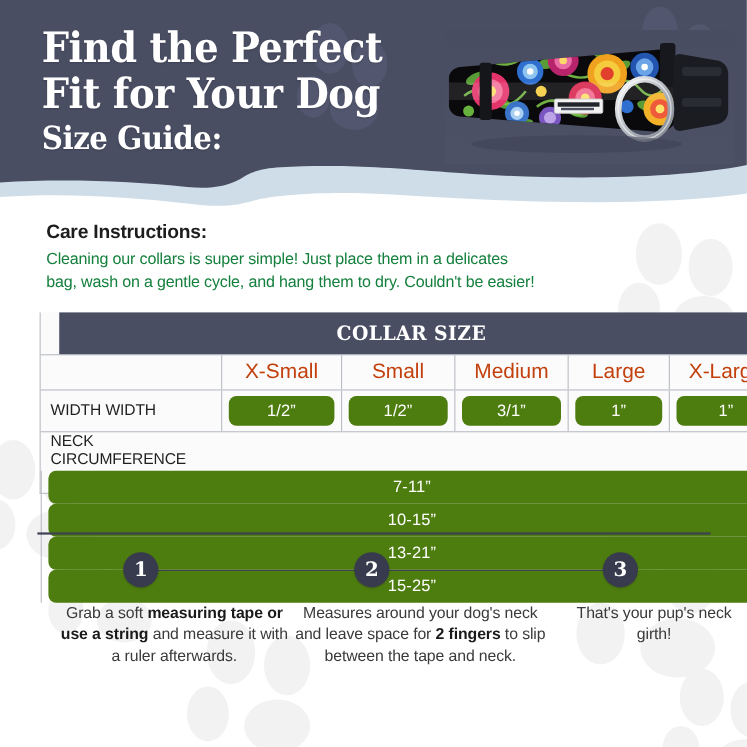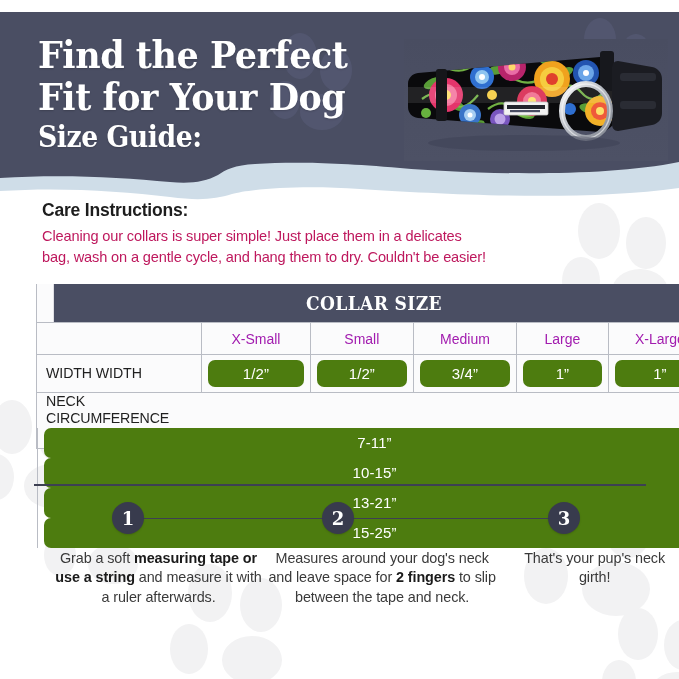--- a/index.html
+++ b/index.html
@@ -38,21 +38,20 @@
     border-radius: 50%;
   }
 
   
   .header-wrap {
     position: absolute;
     top: 0; left: 0;
     width: 679px;
     height: 186px;
     z-index: 2;
-    margin-top: 12px;
   }
   .header-svg { position: absolute; top: 0; left: 0; }
 
   .headline {
     position: absolute;
     left: 38px;
     top: 24px;
     z-index: 4;
     color: #ffffff;
     font-family: "DejaVu Serif", "Liberation Serif", serif;
@@ -99,21 +98,21 @@
   }
   .care-title {
     font-size: 17.5px;
     font-weight: bold;
     color: #1d1d1d;
     letter-spacing: -0.2px;
     margin-bottom: 5px;
   }
   .care-body {
     font-size: 14.6px;
-    color: #be185d;
+    color: #15803d;
     line-height: 1.42;
     letter-spacing: -0.15px;
   }
 
   
   .sizetable {
     position: absolute;
     left: 36px;
     top: 284px;
     width: 676px;
@@ -174,21 +173,21 @@
     width: calc(100% - 4px);
     height: 27px;
     display: flex;
     align-items: center;
     justify-content: center;
     font-size: 15px;
     letter-spacing: 0.1px;
   }
   .tbl-row.r2 .pill { height: 30px; }
 
-  .hdr-label { font-size: 14px; color: #a21caf; }
+  .hdr-label { font-size: 19px; color: #c2410c; }
 
   
   .divider {
     position: absolute;
     left: 34px;
     top: 484px;
     width: 612px;
     height: 2px;
     background: #3d4052;
     z-index: 3;
@@ -499,21 +498,21 @@
 
     <div class="tbl-row r1">
       <div class="cell c-label">WIDTH WIDTH</div>
       <div class="cell c-size xs">
         <span class="pill">1/2”</span>
       </div>
       <div class="cell c-size">
         <span class="pill">1/2”</span>
       </div>
       <div class="cell c-size">
-        <span class="pill">3/4”</span>
+        <span class="pill">3/1”</span>
       </div>
       <div class="cell c-size lg">
         <span class="pill">1”</span>
       </div>
       <div class="cell c-size">
         <span class="pill">1”</span>
       </div>
     </div>
 
     <div class="tbl-row r2">

